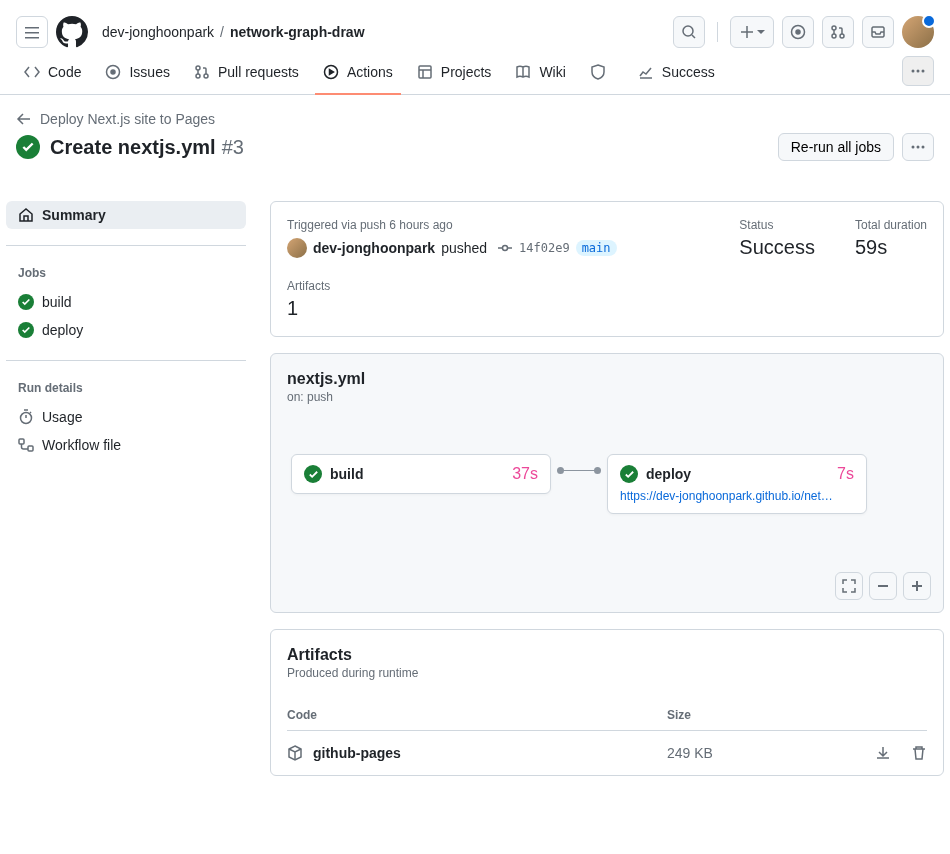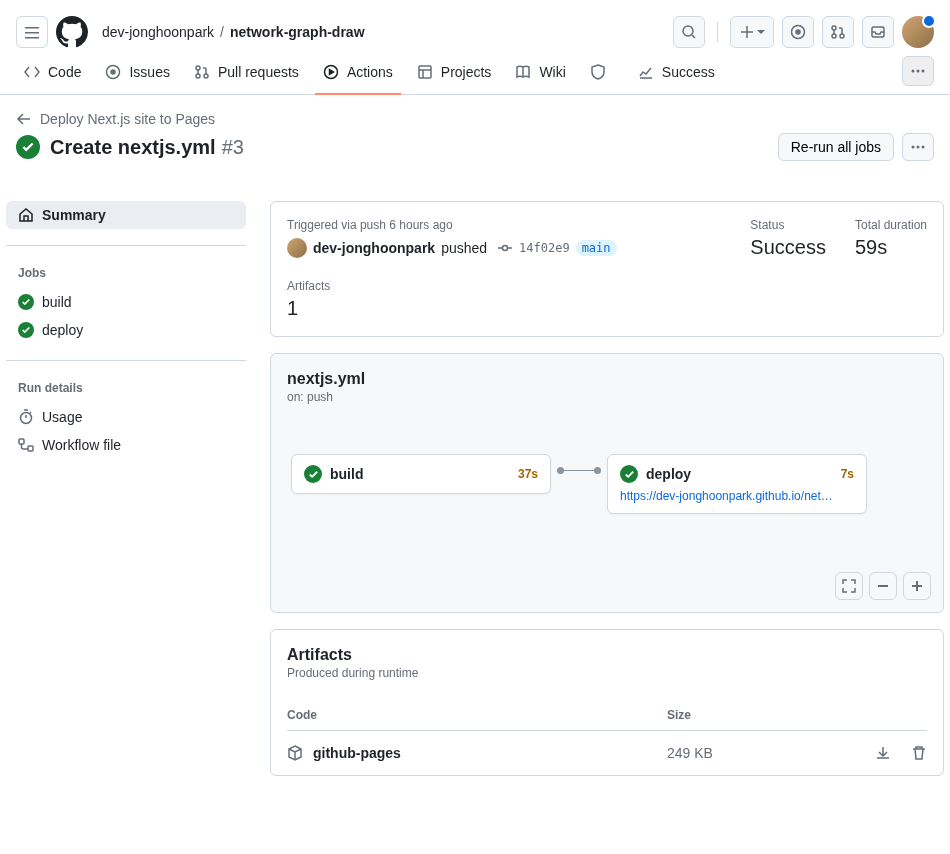--- a/index.html
+++ b/index.html
@@ -39,39 +39,39 @@
 .side-item.active { background: #eaeef2; font-weight: 600; position: relative; }
 .side-item.active::before { content: ''; position: absolute; left: -10px; top: 4px; bottom: 4px; width: 4px; background: #0969da; border-radius: 2px; }
 .side-heading { font-size: 12px; font-weight: 600; color: #656d76; padding: 0 12px; margin-top: 20px; margin-bottom: 8px; }
 .side-divider { border: none; border-top: 1px solid #d0d7de; margin: 16px 0 4px; }
 
 .main { flex: 1; display: flex; flex-direction: column; gap: 16px; }
 .panel { border: 1px solid #d0d7de; border-radius: 6px; background: #fff; }
 .panel.graph-panel { background: #f6f8fa; }
 
 .summary-panel { padding: 16px; }
-.summary-top { display: flex; gap: 29px; }
+.summary-top { display: flex; gap: 40px; }
 .summary-col { display: flex; flex-direction: column; gap: 4px; }
 .summary-label { font-size: 12px; color: #656d76; }
 .summary-value { font-size: 20px; font-weight: 400; }
 .trigger-text { font-size: 12px; color: #656d76; margin-bottom: 6px; }
 .pusher-row { display: flex; align-items: center; gap: 6px; font-size: 14px; }
 .pusher-avatar { width: 20px; height: 20px; border-radius: 50%; background: linear-gradient(135deg,#d4a574,#8b6f47); }
 .commit-sha { font-family: ui-monospace,monospace; font-size: 12px; color: #656d76; }
 .branch-badge { background: #ddf4ff; color: #0969da; font-family: ui-monospace,monospace; font-size: 12px; padding: 1px 6px; border-radius: 10px; }
 .artifacts-row { margin-top: 20px; }
 
 .graph-panel { padding: 16px; position: relative; min-height: 260px; }
 .graph-title { font-size: 16px; font-weight: 600; }
 .graph-sub { font-size: 12px; color: #656d76; margin-top: 2px; }
 .graph-area { display: flex; align-items: flex-start; gap: 10px; margin-top: 50px; padding: 0 4px; }
 .job-node { background: #fff; border: 1px solid #d0d7de; border-radius: 6px; padding: 10px 12px; width: 260px; box-shadow: 0 1px 3px rgba(0,0,0,0.04); cursor: pointer; }
 .job-node-head { display: flex; align-items: center; gap: 8px; }
 .job-node-name { font-weight: 600; font-size: 14px; flex: 1; }
-.job-node-time { font-size: 12px; color: #a16207; font-weight: bold; }
+.job-node-time { font-size: 16px; color: #ec4899; }
 .job-node-url { font-size: 12px; color: #0969da; margin-top: 6px; overflow: hidden; text-overflow: ellipsis; white-space: nowrap; }
 .connector { display: flex; align-items: center; margin-top: 16px; }
 .connector-line { width: 36px; height: 1px; background: #8c959f; position: relative; }
 .connector-line::before, .connector-line::after { content: ''; position: absolute; width: 7px; height: 7px; background: #8c959f; border-radius: 50%; top: -3px; }
 .connector-line::before { left: -4px; }
 .connector-line::after { right: -4px; }
 .graph-controls { position: absolute; bottom: 12px; right: 12px; display: flex; gap: 6px; }
 .graph-ctrl { width: 28px; height: 28px; border: 1px solid #d0d7de; border-radius: 6px; background: #f6f8fa; display: flex; align-items: center; justify-content: center; cursor: pointer; color: #656d76; }
 
 .artifacts-panel { padding: 16px 16px 0; }

